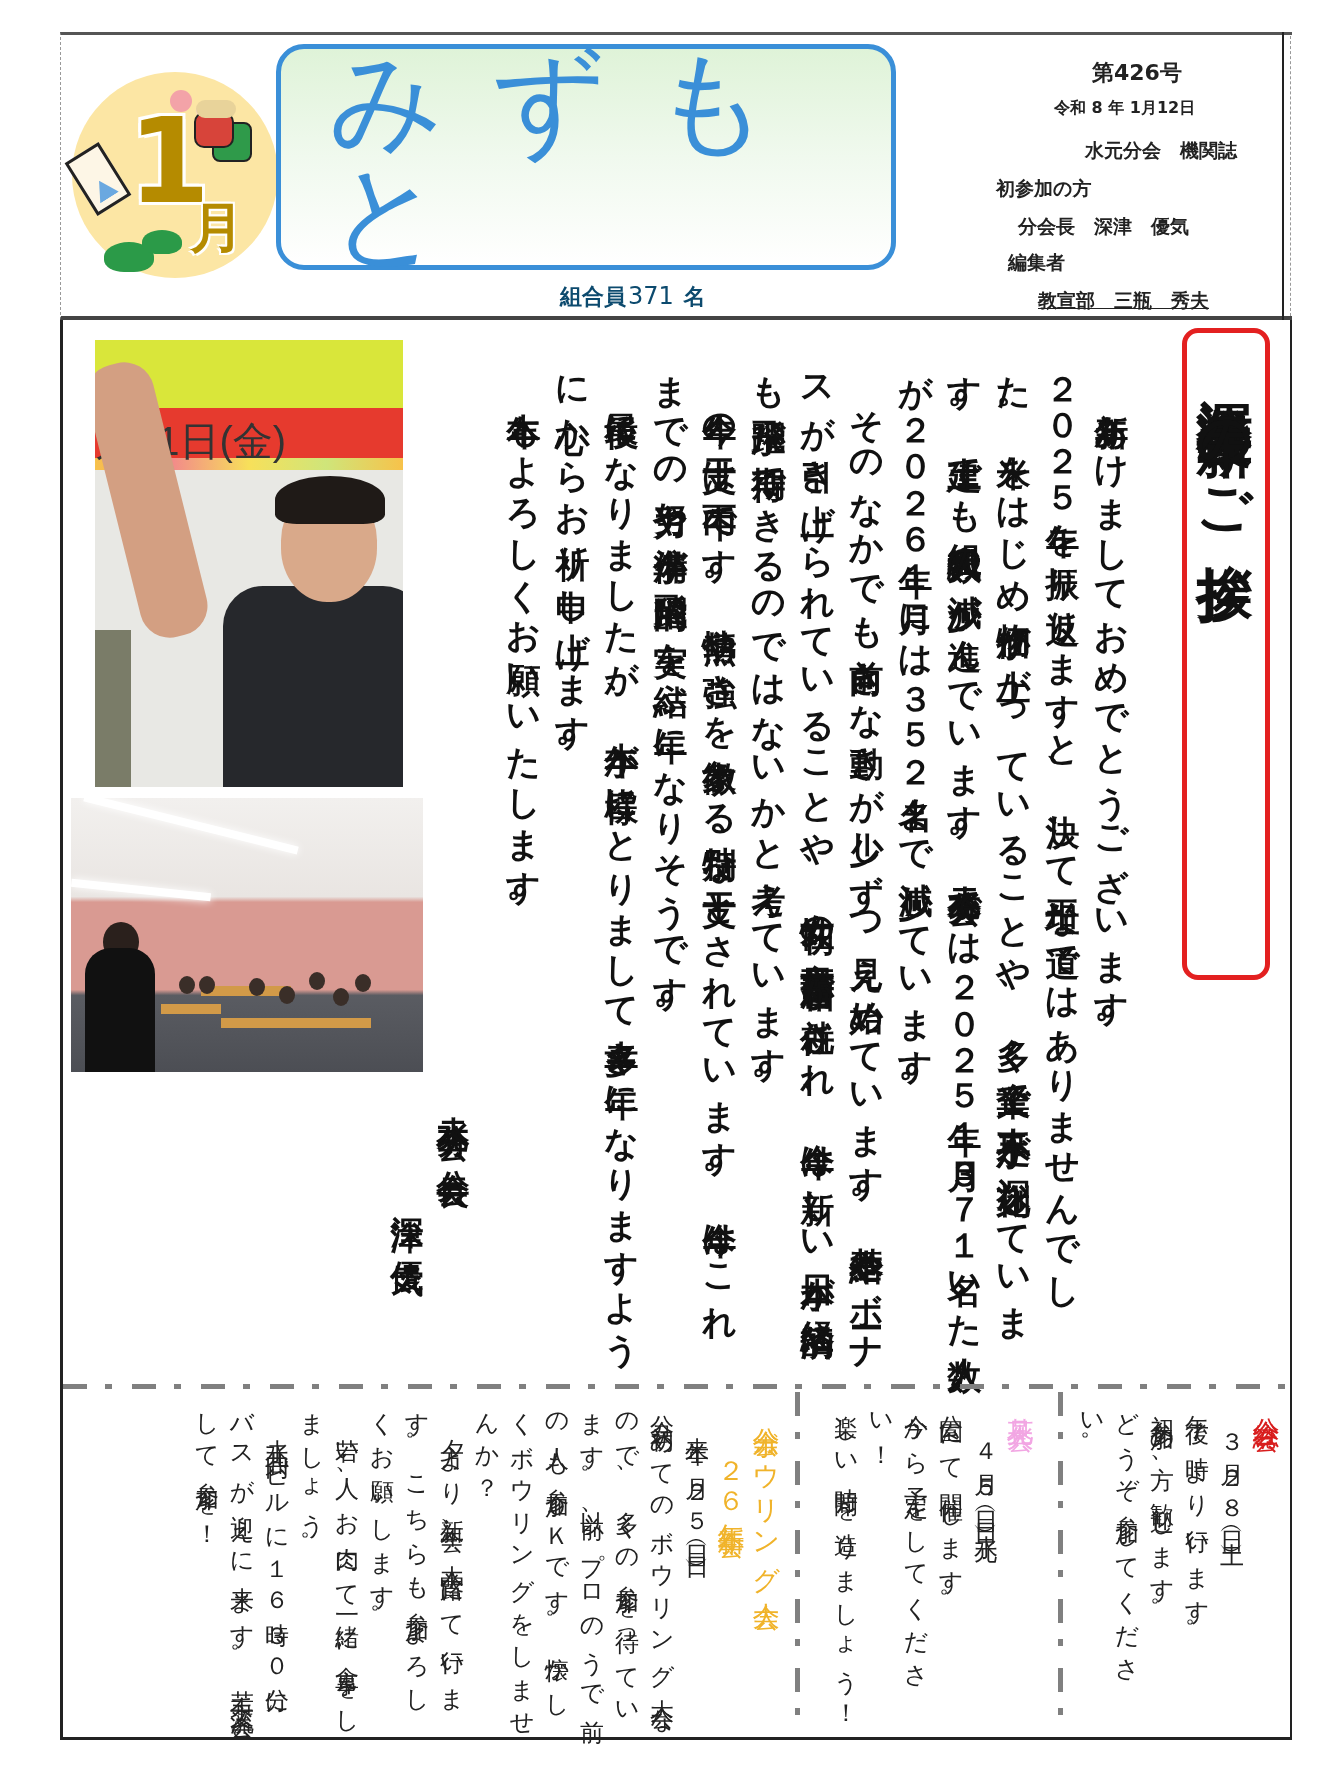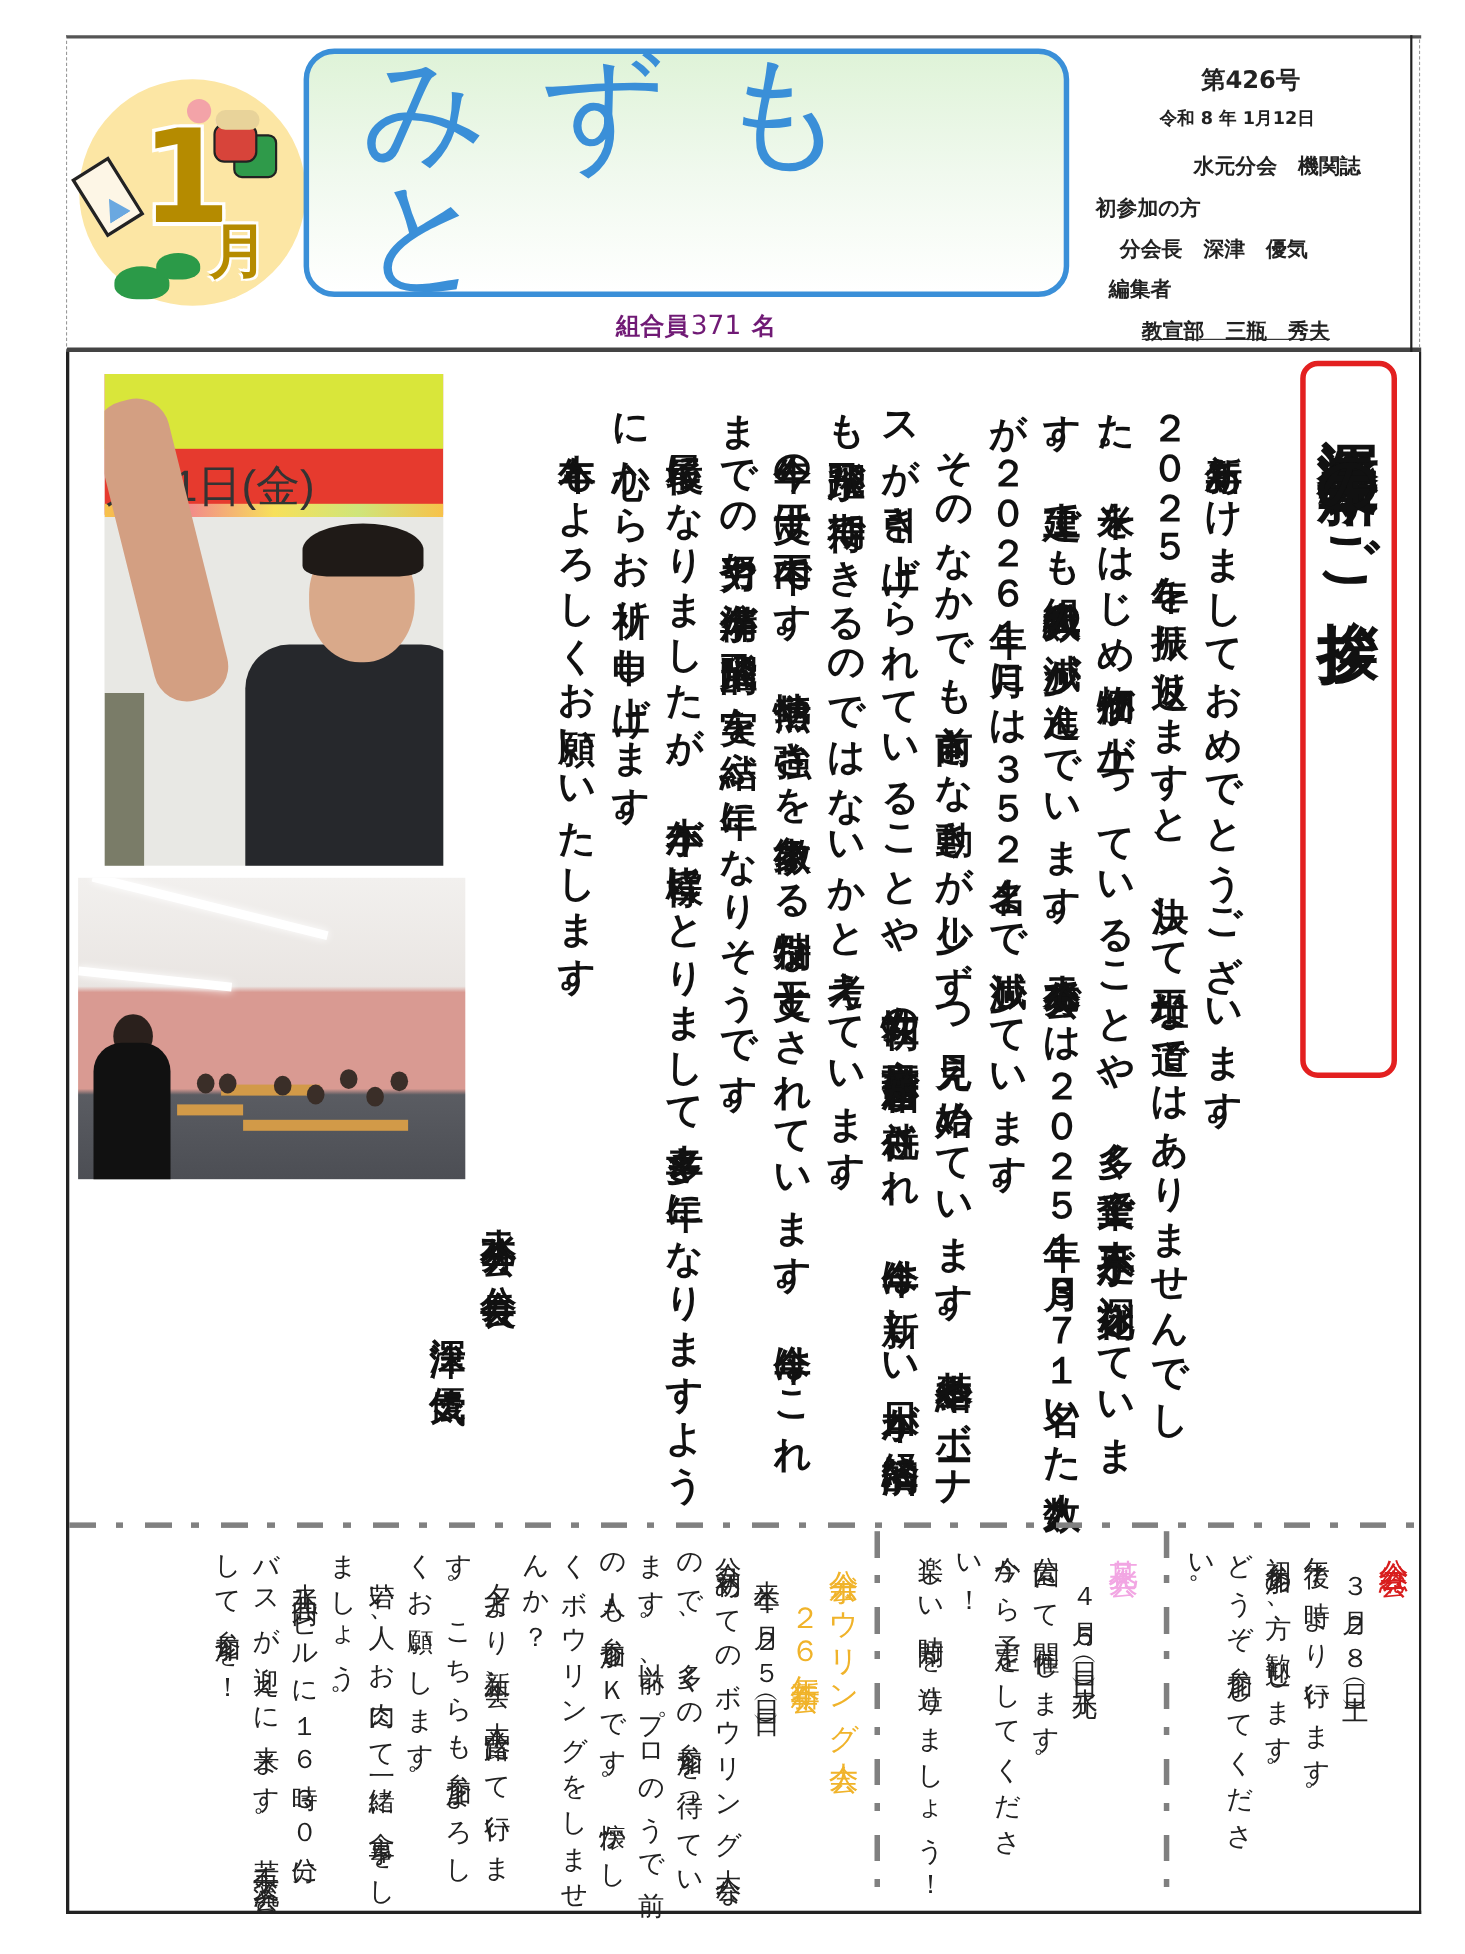--- a/index.html
+++ b/index.html
@@ -37,31 +37,31 @@
   .shishi .hair { position: absolute; left: 8px; top: 0; width: 40px; height: 18px; background: #e8d39a; border-radius: 10px; }
   .shishi .face { position: absolute; left: 6px; top: 12px; width: 40px; height: 36px; background: #d7443a; border-radius: 10px; border: 2px solid #222; }
   .shishi .cloth { position: absolute; left: 24px; top: 22px; width: 40px; height: 40px; background: #2f9a4a; border-radius: 8px; border: 2px solid #222; }
   .hagoita {
     position: absolute; left: 78px; top: 148px; width: 40px; height: 62px; background: #fdf6e6;
     border: 3px solid #222; transform: rotate(-32deg);
   }
   .hagoita::after { content: ""; position: absolute; left: 6px; bottom: 6px; width: 22px; height: 20px; background: #6aa8e0; clip-path: polygon(50% 0, 100% 100%, 0 100%); }
 
   .title-box {
-    position: absolute; left: 276px; top: 44px; width: 696px; height: 226px;
+    position: absolute; left: 276px; top: 44px; width: 620px; height: 226px;
     border: 5px solid #3a8fd8; border-radius: 28px;
     background: linear-gradient(180deg, #dff3d8 0%, #f0f9ee 50%, #ffffff 100%);
     display: flex; align-items: center; justify-content: center;
   }
   .title-text {
     font-size: 112px; color: #3a8fd8; letter-spacing: 48px; font-family: "DejaVu Serif", serif;
     padding-left: 48px; line-height: 1;
   }
   .members {
-    position: absolute; left: 560px; top: 282px; font-size: 22px; font-weight: bold; color: #701a75;
+    position: absolute; left: 560px; top: 282px; font-size: 22px; font-weight: bold; color: #0c4a6e;
   }
   .members .count { font-weight: normal; font-size: 24px; margin: 0 2px; }
 
   .issue-info { position: absolute; left: 980px; top: 54px; width: 300px; font-weight: bold; font-size: 19px; color: #222; }
   .issue-info div { position: absolute; white-space: nowrap; }
   .issue-no { left: 112px; top: 4px; font-size: 22px; }
   .issue-date { left: 74px; top: 44px; font-size: 16px; }
   .issue-org { left: 105px; top: 84px; }
   .issue-pub-label { left: 16px; top: 122px; }
   .issue-pub-name { left: 38px; top: 160px; }

